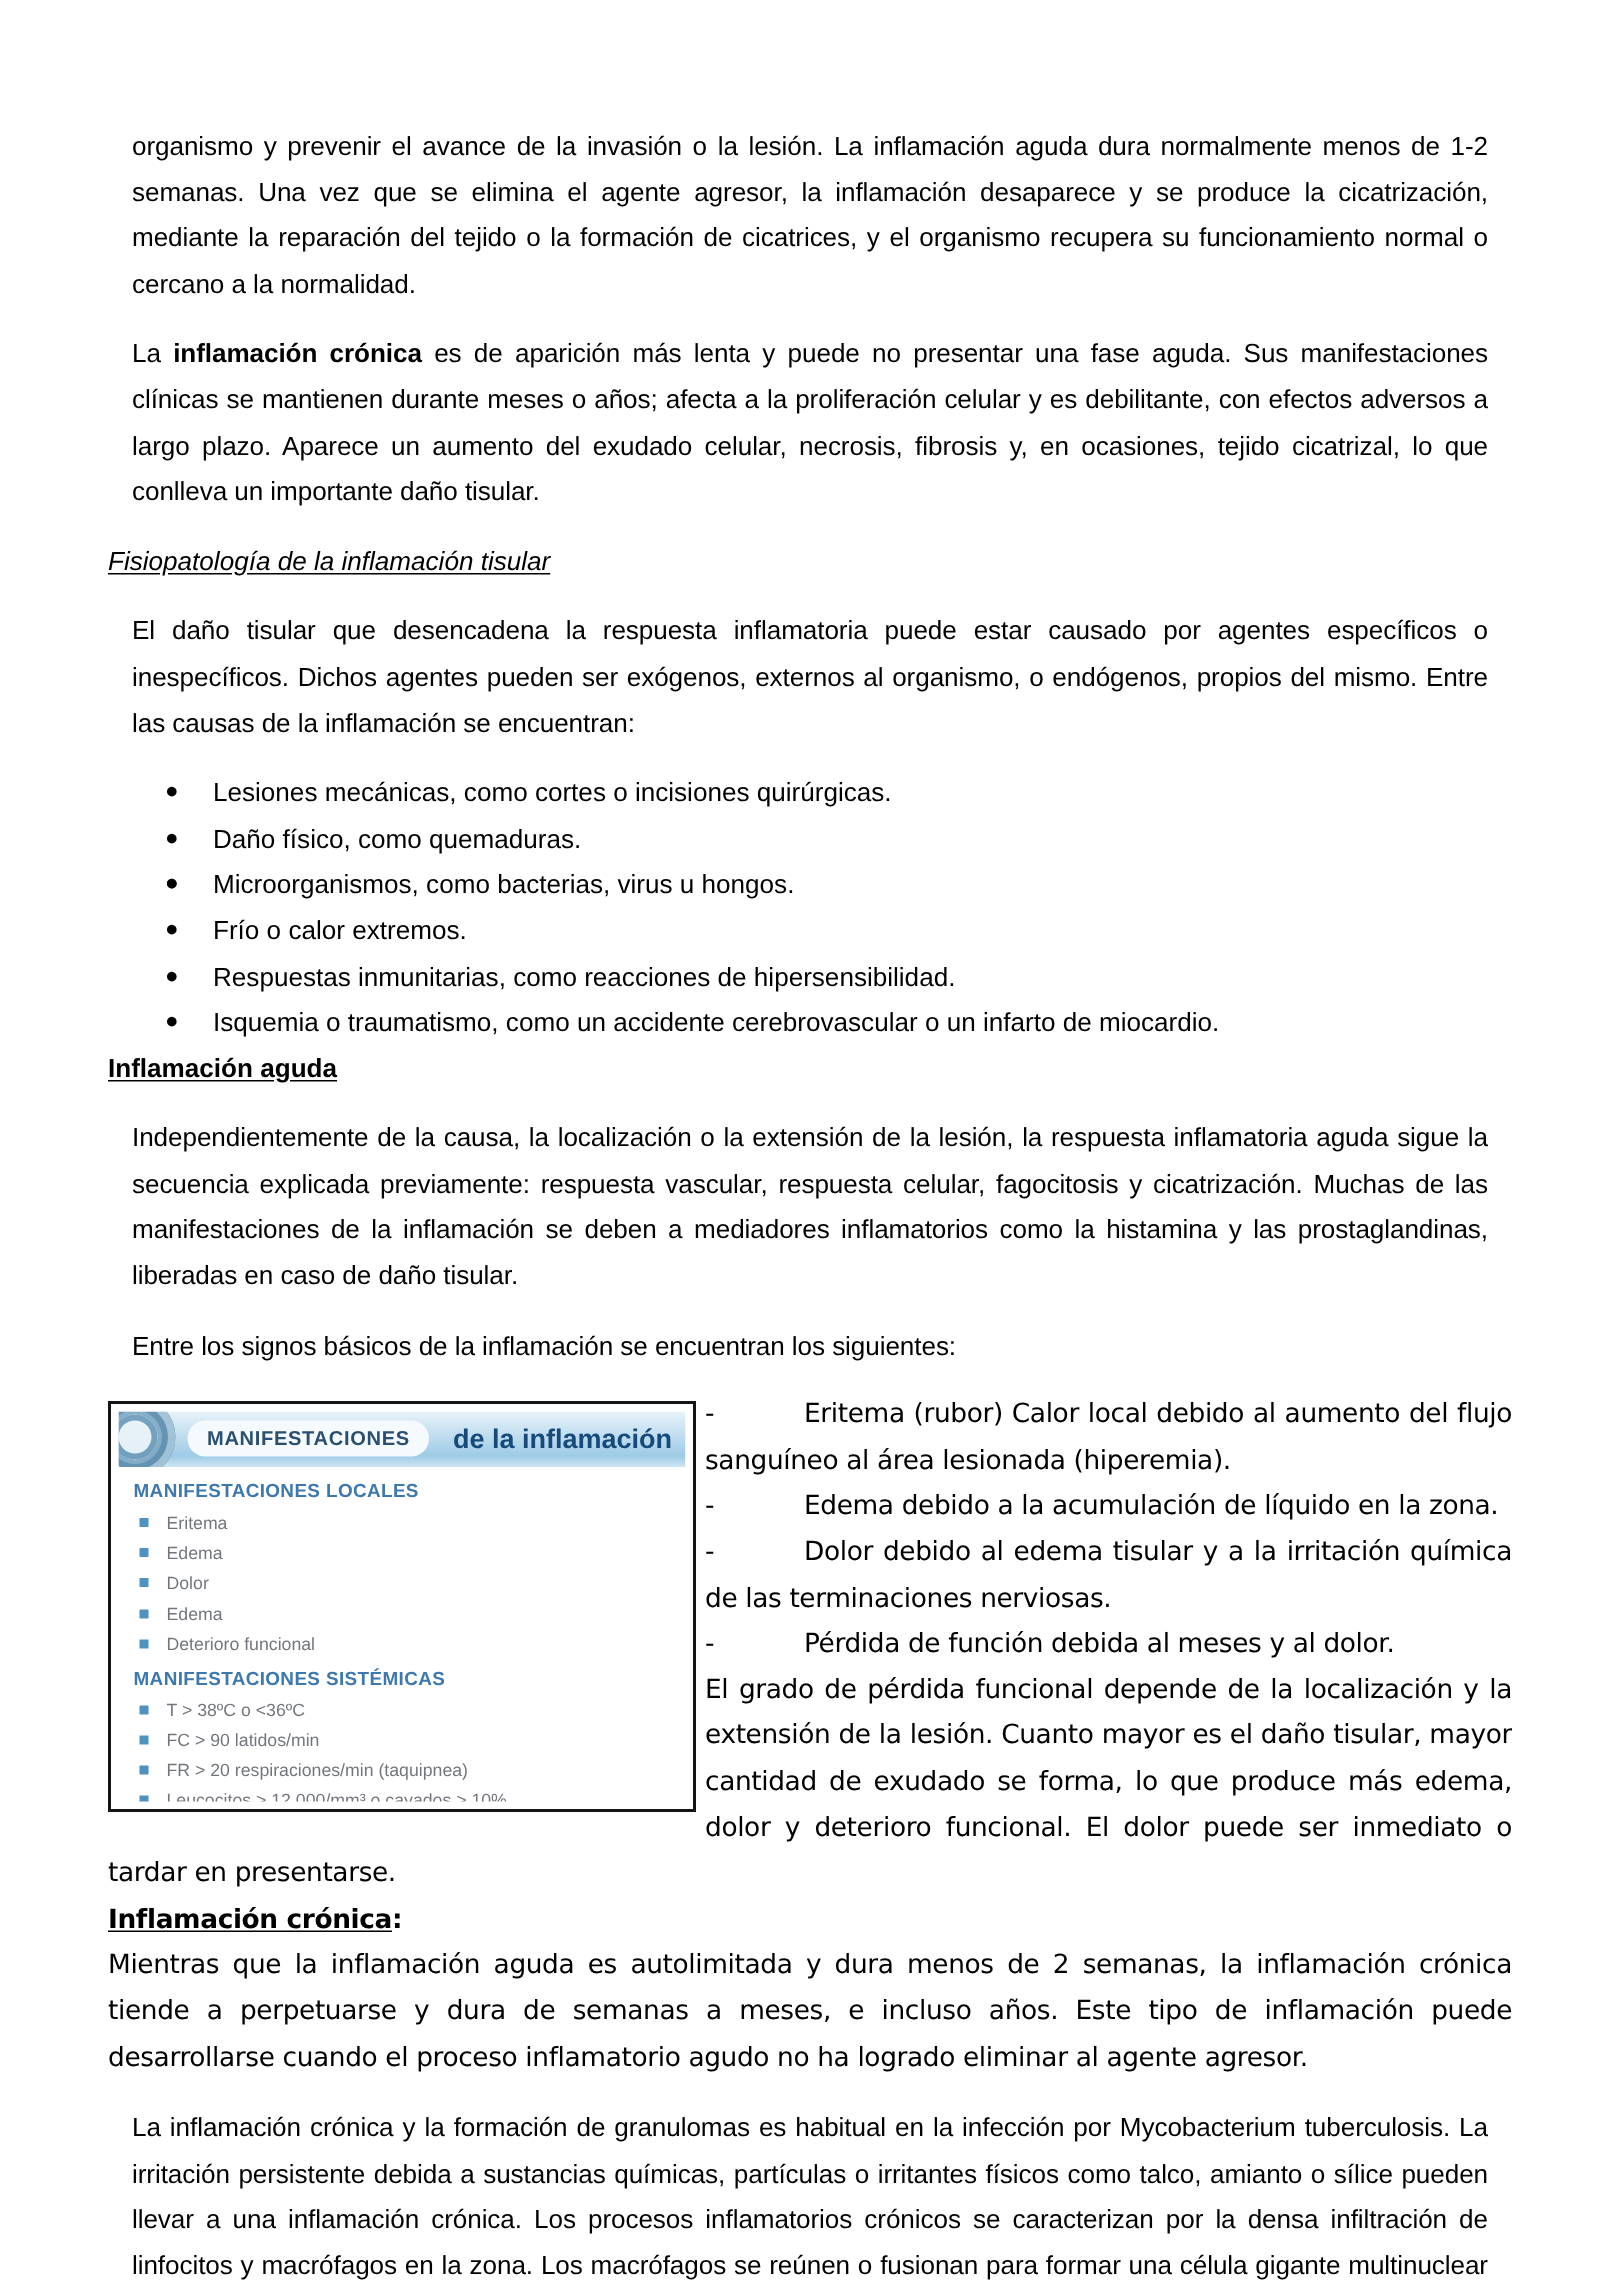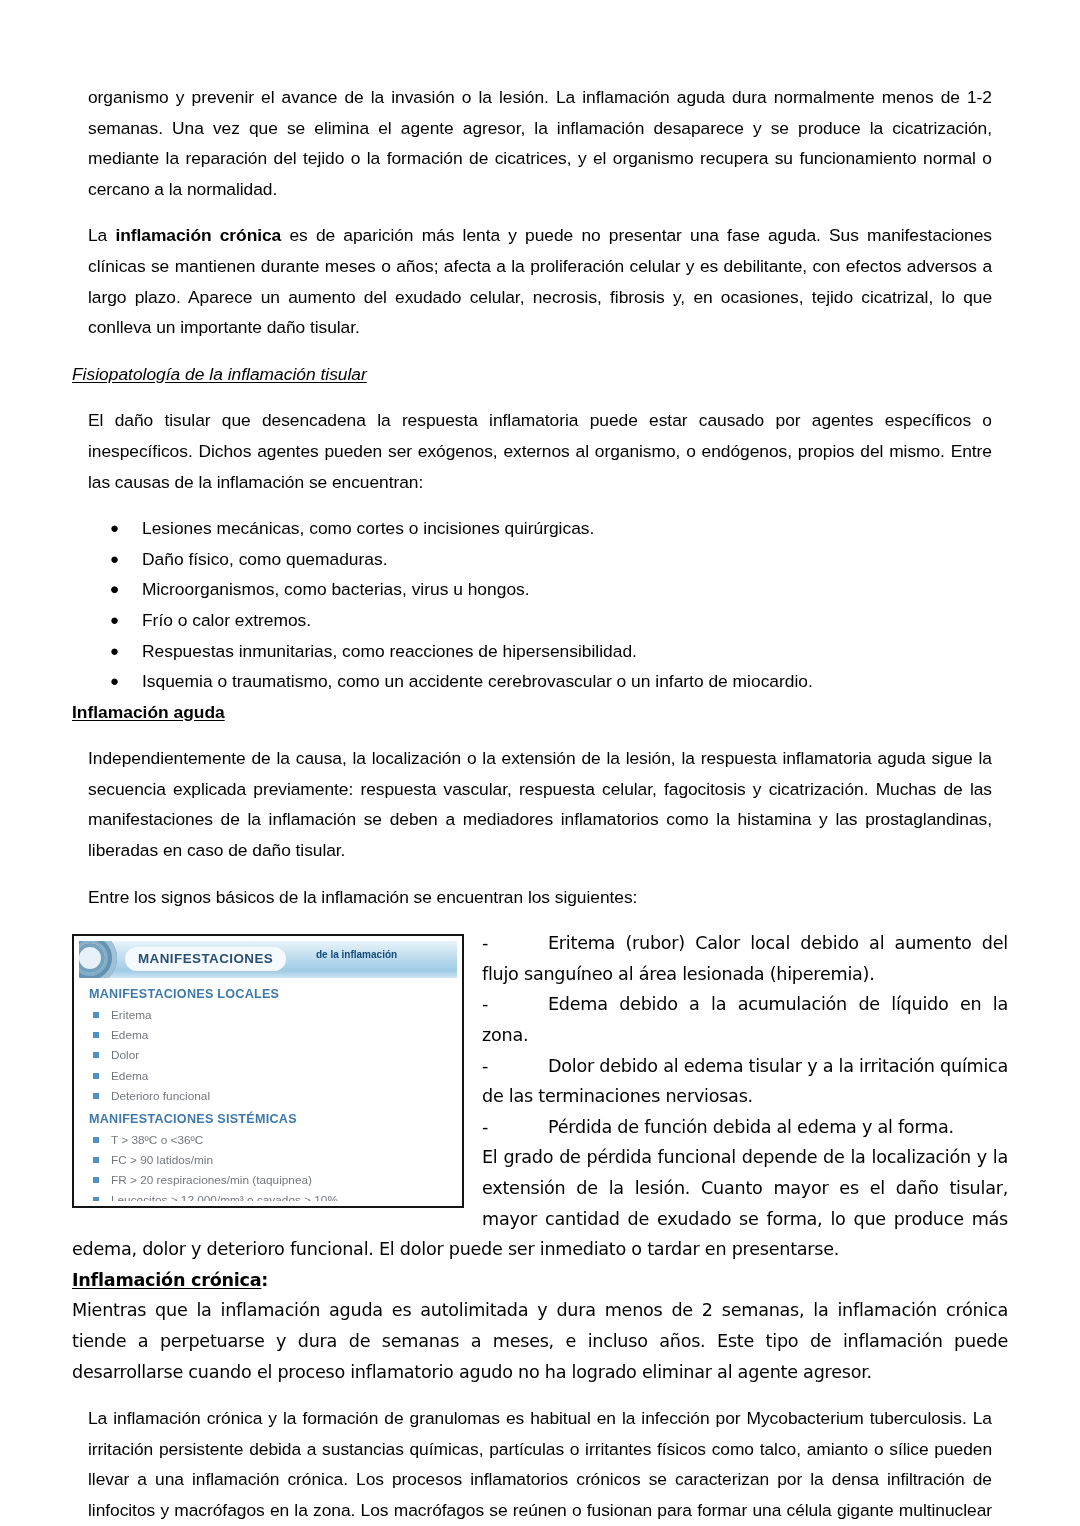--- a/index.html
+++ b/index.html
@@ -73,21 +73,21 @@
   }
   
   .float-region {
     position: relative;
     overflow: hidden;
   }
   .figure-box {
     float: left;
     width: 392px;
     height: 274px;
-    margin: 6px 18px 4px 0;
+    margin: 6px 6px 4px 0;
     border: 2.2px solid #141414;
     background: #ffffff;
     box-sizing: border-box;
     position: relative;
     overflow: hidden;
   }
   .fig-inner {
     position: absolute;
     left: 5px; top: 5px; right: 5px; bottom: 5px;
     background: #ffffff;
@@ -131,24 +131,24 @@
     background: #f4fafd;
     color: #2b4f70;
     font-size: 13.4px;
     font-weight: bold;
     letter-spacing: .45px;
     line-height: 24px;
     white-space: nowrap;
   }
   .fig-subtitle {
     position: absolute;
-    left: 237px;
+    left: 223px;
     top: 8px;
     color: #154a7a;
-    font-size: 10px;
+    font-size: 18px;
     font-weight: bold;
     white-space: nowrap;
   }
   .fig-body {
     padding: 9px 0 0 10px;
   }
   .fig-section-title {
     color: #2f6fa8;
     font-size: 12.6px;
     font-weight: bold;
@@ -263,21 +263,21 @@
               <li><span class="sq"></span><span>FR &gt; 20 respiraciones/min (taquipnea)</span></li>
               <li><span class="sq"></span><span>Leucocitos &gt; 12.000/mm³ o cayados &gt; 10%</span></li>
             </ul>
           </div>
         </div>
       </div>
 
       <p class="dash-item"><span class="dash">-</span><span>Eritema (rubor) Calor local debido al aumento del flujo sanguíneo al área lesionada (hiperemia).</span></p>
       <p class="dash-item"><span class="dash">-</span><span>Edema debido a la acumulación de líquido en la zona.</span></p>
       <p class="dash-item"><span class="dash">-</span><span>Dolor debido al edema tisular y a la irritación química de las terminaciones nerviosas.</span></p>
-      <p class="dash-item"><span class="dash">-</span><span>Pérdida de función debida al edema y al forma.</span></p>
+      <p class="dash-item"><span class="dash">-</span><span>Pérdida de función debida al meses y al dolor.</span></p>
 
       <p class="wrap-text">El grado de pérdida funcional depende de la localización y la extensión de la lesión. Cuanto mayor es el daño tisular, mayor cantidad de exudado se forma, lo que produce más edema, dolor y deterioro funcional. El dolor puede ser inmediato o tardar en presentarse.</p>
 
       <p class="head-bold-underline alt"><span class="u">Inflamación crónica</span><span>:</span></p>
 
       <p class="wrap-text">Mientras que la inflamación aguda es autolimitada y dura menos de 2 semanas, la inflamación crónica tiende a perpetuarse y dura de semanas a meses, e incluso años. Este tipo de inflamación puede desarrollarse cuando el proceso inflamatorio agudo no ha logrado eliminar al agente agresor.</p>
       <div class="clearer"></div>
     </div>
 
     <p class="body-text">La inflamación crónica y la formación de granulomas es habitual en la infección por Mycobacterium tuberculosis. La irritación persistente debida a sustancias químicas, partículas o irritantes físicos como talco, amianto o sílice pueden llevar a una inflamación crónica. Los procesos inflamatorios crónicos se caracterizan por la densa infiltración de linfocitos y macrófagos en la zona. Los macrófagos se reúnen o fusionan para formar una célula gigante multinuclear rodeada por linfocitos, una lesión denominada granuloma. El granuloma consigue encerrar al agente agresor, aislandolo del resto del organismo; sin embargo, puede que no se consiga la destrucción del agente infeccioso o irritante, que puede sobrevivir dentro del granuloma durante un largo período de tiempo. El granuloma que se forma en la tuberculosis se denomina tubérculo. La bacteria M. tuberculosis puede sobrevivir muchos años dentro del tubérculo y manifestarse cuando el sistema inmunitario del paciente ya no puede contenerla. La artrosis es otro trastorno caracterizado por la inflamación crónica.</p>

